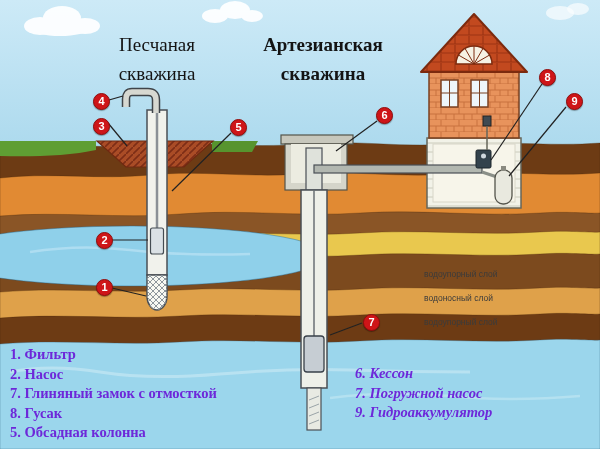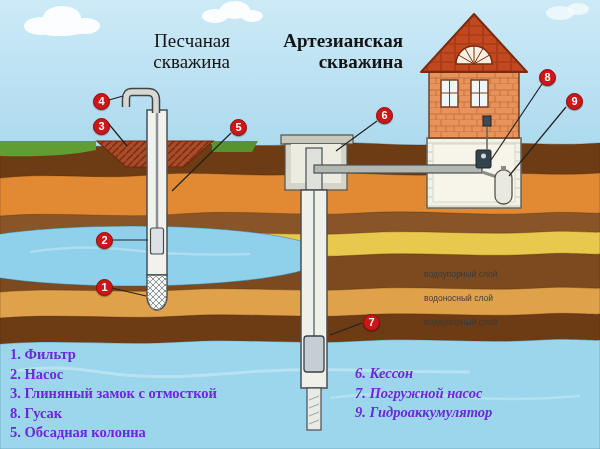--- a/index.html
+++ b/index.html
@@ -2,22 +2,22 @@
 <html><head>
 <meta charset="utf-8">
 <style>
   html,body{margin:0;padding:0;background:#fff;}
   #stage{
     position:relative;width:600px;height:449px;overflow:hidden;
     font-family:"Liberation Serif",serif;background:#b9e0f1;
   }
   #stage svg{position:absolute;left:0;top:0;}
   .title{
-    position:absolute;text-align:right;color:#141414;
-    font-size:19px;line-height:21px;font-weight:400;
+    position:absolute;text-align:center;color:#141414;
+    font-size:19px;line-height:29px;font-weight:400;
   }
   #title-sand{left:84px;top:30px;width:146px;}
   #title-artesian{left:243px;top:30px;width:160px;font-weight:bold;}
   .strata{
     position:absolute;left:424px;color:#3b3b3b;
     font:400 8.5px/10px "Liberation Sans",sans-serif;
   }
   .badge{
     position:absolute;width:17px;height:17px;border-radius:50%;
     background:#ce1518;border:1px solid #8f0d0d;box-sizing:border-box;
@@ -173,21 +173,21 @@
 <div class="badge" style="left:93px;top:93px">4</div>
 <div class="badge" style="left:230px;top:119px">5</div>
 <div class="badge" style="left:376px;top:107px">6</div>
 <div class="badge" style="left:363px;top:314px">7</div>
 <div class="badge" style="left:539px;top:69px">8</div>
 <div class="badge" style="left:566px;top:93px">9</div>
 
 <div class="legend" id="legend-left">
   <div class="row">1. Фильтр</div>
   <div class="row">2. Насос</div>
-  <div class="row">3. Глиняный замок с отмосткой</div>
+  <div class="row">7. Глиняный замок с отмосткой</div>
   <div class="row">8. Гусак</div>
   <div class="row">5. Обсадная колонна</div>
 </div>
 <div class="legend" id="legend-right">
   <div class="row">6. Кессон</div>
   <div class="row">7. Погружной насос</div>
   <div class="row">9. Гидроаккумулятор</div>
 </div>
 
 </div>

